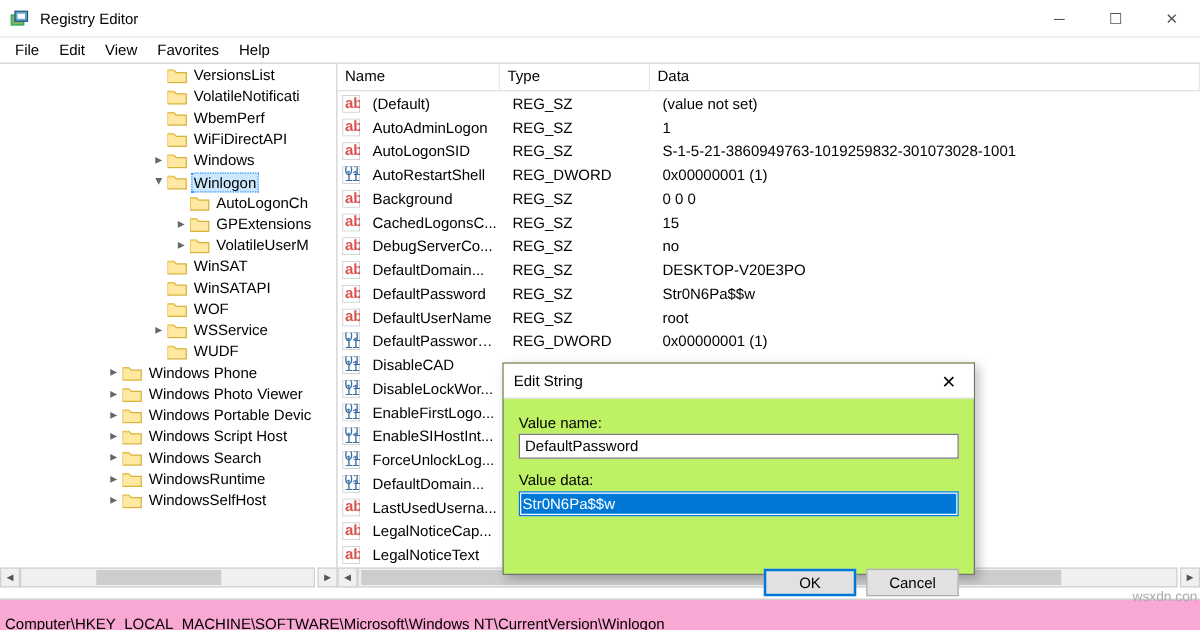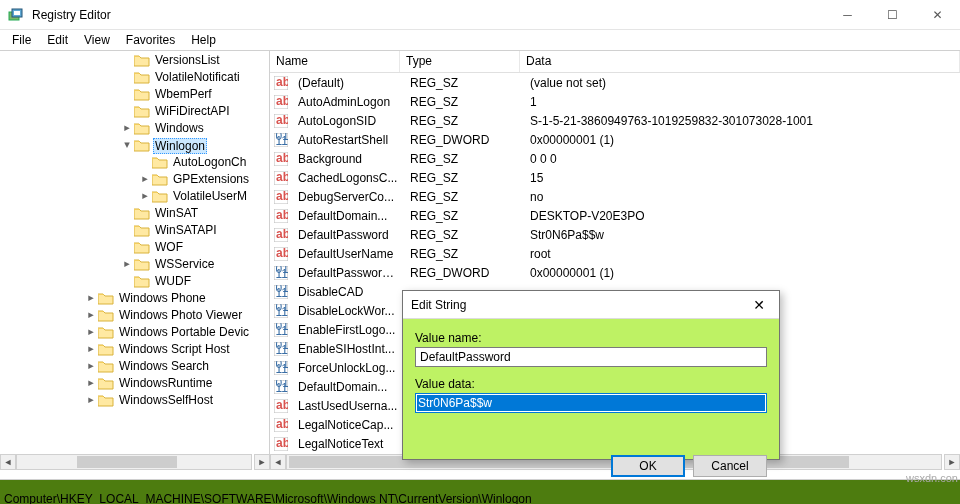--- a/index.html
+++ b/index.html
@@ -41,21 +41,21 @@
 .list-row .cell { padding: 0 6px; overflow: hidden; text-overflow: ellipsis; white-space: nowrap; }
 .val-icon { width: 14px; height: 14px; margin-left: 4px; margin-right: 4px; display:inline-flex; align-items:center; justify-content:center; }
 
 
 .hscroll { position: absolute; left: 0; right: 0; bottom: 34px; height: 16px; display: flex; }
 .hscroll .track { flex:1; background:#f0f0f0; border:1px solid #d0d0d0; position:relative; margin-right:2px; }
 .hscroll .thumb { position:absolute; top:1px; bottom:1px; background:#cdcdcd; }
 .hscroll .btn { width:16px; background:#f0f0f0; border:1px solid #d0d0d0; display:flex; align-items:center; justify-content:center; font-size:9px; color:#555;}
 
 
-.statusbar { position: absolute; bottom: 0; left: 0; right: 0; height: 20px; padding: 12px 4px; border-top: 1px solid #d0d0d0; background: #4d7c0f; }
+.statusbar { position: absolute; bottom: 0; left: 0; right: 0; height: 20px; padding: 12px 4px; border-top: 1px solid #d0d0d0; background: #f9a8d4; }
 
 
 .watermark { position: absolute; right: 2px; bottom: 20px; font-size: 11px; color: #aaa; }
 
 
 .dialog { position: absolute; left: 402px; top: 290px; width: 378px; height: 170px; background: #bef264; border: 1px solid #737373; box-shadow: 3px 3px 8px rgba(0,0,0,0.25); }
 .dialog .dlg-title { height: 28px; background: #fff; display:flex; align-items:center; padding: 0 8px; border-bottom: 1px solid #dcdcdc;}
 .dialog .dlg-title span { flex:1; }
 .dialog .close { width: 24px; text-align:center; font-size: 14px; }
 .dialog .body { padding: 8px 12px; }

